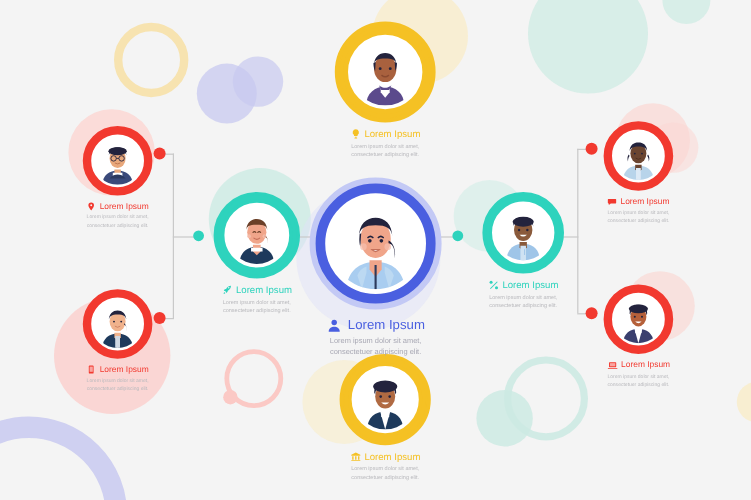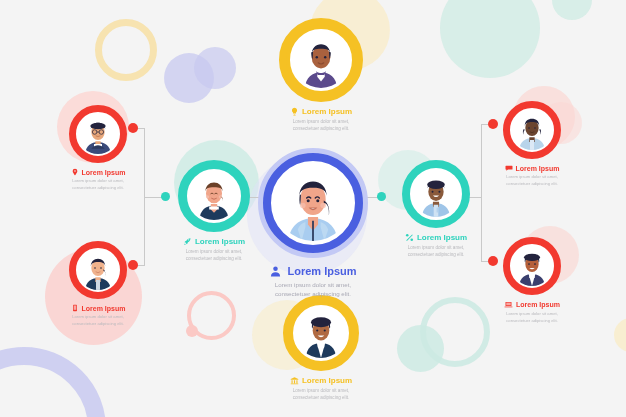--- a/index.html
+++ b/index.html
@@ -40,21 +40,21 @@
   }
   .ring .hairline{
     position:absolute;border-radius:50%;box-sizing:border-box;
     pointer-events:none;
   }
   .avatar{display:block;}
 
   .label{margin-top:5px;text-align:center;line-height:1;}
   .label .ttl{
     display:flex;align-items:center;justify-content:flex-start;gap:3px;
-    font-weight:bold;white-space:nowrap;
+    font-weight:normal;white-space:nowrap;
   }
   .label .desc{
     color:#b9b9bd;margin-top:2px;white-space:pre-line;
   }
   .ico{display:inline-block;line-height:0;}
 
   
   .sz-center .ttl{font-size:11px;}
   .sz-center .desc{font-size:6.2px;line-height:1.5;}
   .sz-mid .ttl{font-size:8px;}

